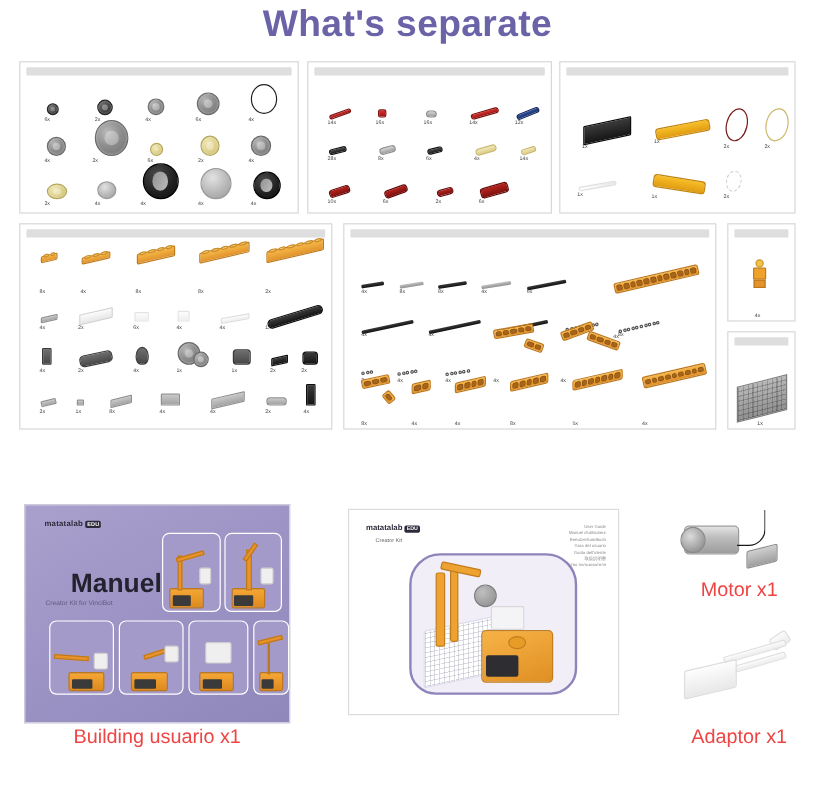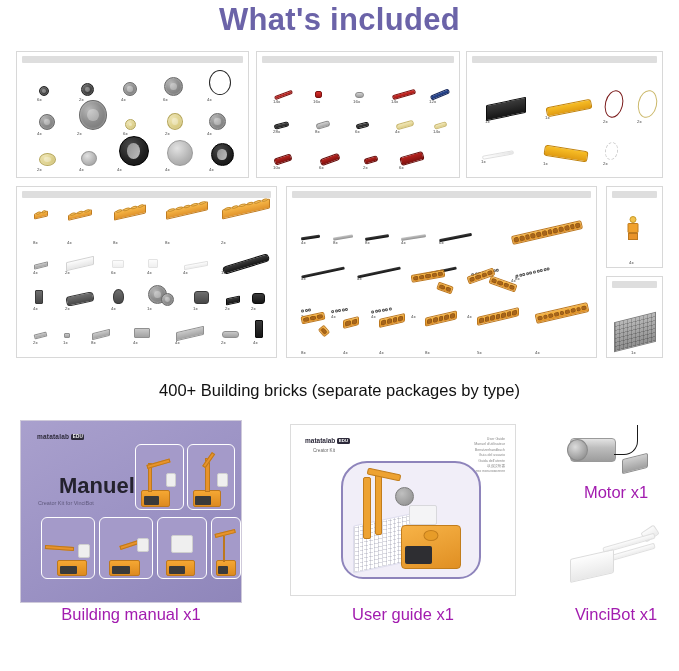--- a/index.html
+++ b/index.html
@@ -200,30 +200,30 @@
     border:1px solid #8a8a8a;
   }
   .motor-cable { position:absolute; border:1.6px solid #1a1a1a; border-top:none; border-left:none; border-radius: 0 0 14px 0; }
   .motor-plug { position:absolute; background:linear-gradient(180deg,#cfcfcf,#9f9f9f); border:1px solid #8d8d8d; border-radius:2px; }
 
   .ad-body { position:absolute; background:linear-gradient(180deg,#fdfdfd,#e8e8e8); border:1px solid #dcdcdc; border-radius:2px; }
   .ad-cable { position:absolute; background:linear-gradient(180deg,#fbfbfb,#ededed); border:1px solid #e0e0e0; border-radius:2px; }
   .ad-tip { position:absolute; background:linear-gradient(180deg,#fbfbfb,#ececec); border:1px solid #dedede; border-radius:2px; }
 
   .item-caption {
-    position:absolute; text-align:center; font-size:16.5px; color:#a21caf;
+    position:absolute; text-align:center; font-size:16.5px; color:#ef4444;
   }
   .footnote { position:absolute; font-size:14.5px; color:#111; }
 </style>
 </head>
 <body>
 
 <div id="page">
 
-  <div class="title">What's included</div>
+  <div class="title">What's separate</div>
 
   <div class="panel" style="left:16px; top:51px; width:233px; height:127px;">
     <div class="zipbar"></div>
     <div class="inner">
 
       <div class="cell" style="left:20px; top:6px; width:36px; height:30px;">
         <div class="art gear dark" style="width:10px;height:10px;left:2px;"></div>
         <span class="qty">6x</span>
       </div>
       <div class="cell" style="left:62px; top:6px; width:36px; height:30px;">
@@ -757,21 +757,20 @@
   <div class="panel" style="left:606px; top:276px; width:57px; height:82px;">
     <div class="zipbar"></div>
     <div class="inner">
       <div class="cell" style="left:6px; top:20px; width:48px; height:44px;">
         <div class="art baseplate" style="width:42px;height:30px;left:1px;bottom:8px;"></div>
         <span class="qty" style="left:18px;">1x</span>
       </div>
     </div>
   </div>
 
-  <div class="bricks-caption" style="top:381px;">400+ Building bricks (separate packages by type)</div>
 
   <div class="manual-cover" style="left:20px; top:420px; width:222px; height:183px;">
     <div class="brandrow" style="left:16px; top:12px;">
       <span class="brand-txt">matatalab</span>
       <span class="brand-badge">EDU</span>
     </div>
     <div class="manual-title" style="left:38px; top:54px; font-size:22px;">Manuel</div>
     <div class="manual-sub" style="left:17px; top:79px;">Creator Kit for VinciBot</div>
 
     <div class="mtile" style="left:114px; top:23px; width:49px; height:66px;">
@@ -817,21 +816,21 @@
     </div>
     <div class="mtile" style="left:190px; top:96px; width:30px; height:62px;">
       <div class="mach" style="inset:0;">
           <div class="base" style="left:14%;width:70%"></div>
           <div class="scr" style="left:22%"></div>
           <div class="tower" style="left:38%;height:44%"></div>
           <div class="arm" style="left:10%;bottom:66%;width:76%;transform:rotate(-14deg);"></div>
         </div>
     </div>
   </div>
-  <div class="item-caption" style="left:10px; top:605px; width:242px;">Building manual x1</div>
+  <div class="item-caption" style="left:10px; top:605px; width:242px;">Building usuario x1</div>
 
   <div class="guide-cover" style="left:290px; top:424px; width:226px; height:172px;">
     <div class="guide-brand" style="left:14px; top:12px;">
       <span class="bt">matatalab</span>
       <span class="bb">EDU</span>
     </div>
     <div class="guide-sub" style="left:22px; top:23px;">Creator Kit</div>
     <div class="guide-langs" style="right:10px; top:12px; width:96px;">
       <div>User Guide</div>
       <div>Manuel d'utilisateur</div>
@@ -847,32 +846,31 @@
     <div class="guide-crane" style="left:72px; top:52px; width:8px; height:62px;"></div>
     <div class="guide-crane" style="left:84px; top:48px; width:7px; height:62px;"></div>
     <div class="guide-crane" style="left:76px; top:46px; width:34px; height:7px; transform:rotate(12deg);"></div>
     <div class="guide-wheel" style="left:104px; top:62px; width:19px; height:19px;"></div>
     <div class="guide-white" style="left:118px; top:80px; width:28px; height:20px;"></div>
     <div class="guide-bot" style="left:110px; top:100px; width:60px; height:44px;">
       <div class="dial"></div>
         <div class="face"></div>
     </div>
   </div>
-  <div class="item-caption" style="left:290px; top:605px; width:226px;">User guide x1</div>
 
   <div class="motor-wrap" style="left:566px; top:422px; width:100px; height:66px;">
     <div class="motor-body" style="left:4px; top:16px; width:46px; height:24px;"></div>
     <div class="motor-face" style="left:1px; top:17px; width:21px; height:22px;"></div>
     <div class="motor-cable" style="left:48px; top:3px; width:24px; height:30px;"></div>
     <div class="motor-plug" style="left:56px; top:34px; width:26px; height:15px; transform:skewY(-14deg);"></div>
   </div>
   <div class="item-caption" style="left:556px; top:483px; width:120px;">Motor x1</div>
 
   <div class="adaptor-wrap" style="left:566px; top:524px; width:105px; height:70px;">
     <div class="ad-tip" style="left:76px; top:4px; width:16px; height:11px; transform:rotate(-34deg);"></div>
     <div class="ad-cable" style="left:36px; top:16px; width:54px; height:6px; transform:rotate(-16deg);"></div>
     <div class="ad-cable" style="left:36px; top:26px; width:54px; height:6px; transform:rotate(-16deg);"></div>
     <div class="ad-body" style="left:4px; top:30px; width:44px; height:24px; transform:skewY(-13deg);"></div>
   </div>
-  <div class="item-caption" style="left:556px; top:605px; width:120px;">VinciBot x1</div>
+  <div class="item-caption" style="left:556px; top:605px; width:120px;">Adaptor x1</div>
 
 
 </div>
 
 </body></html>

